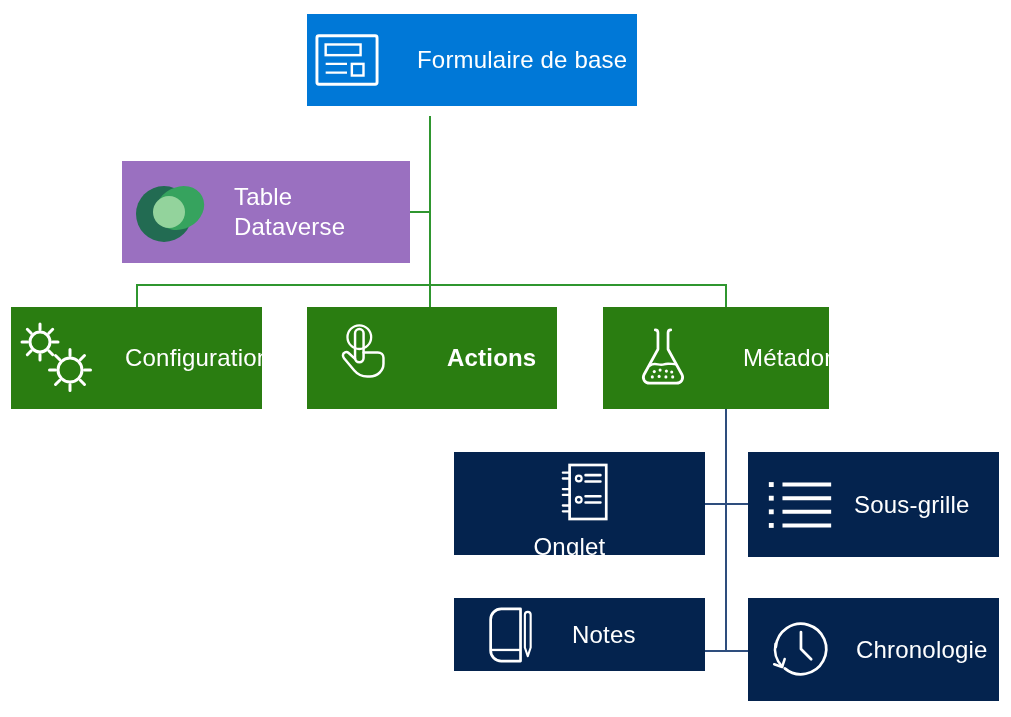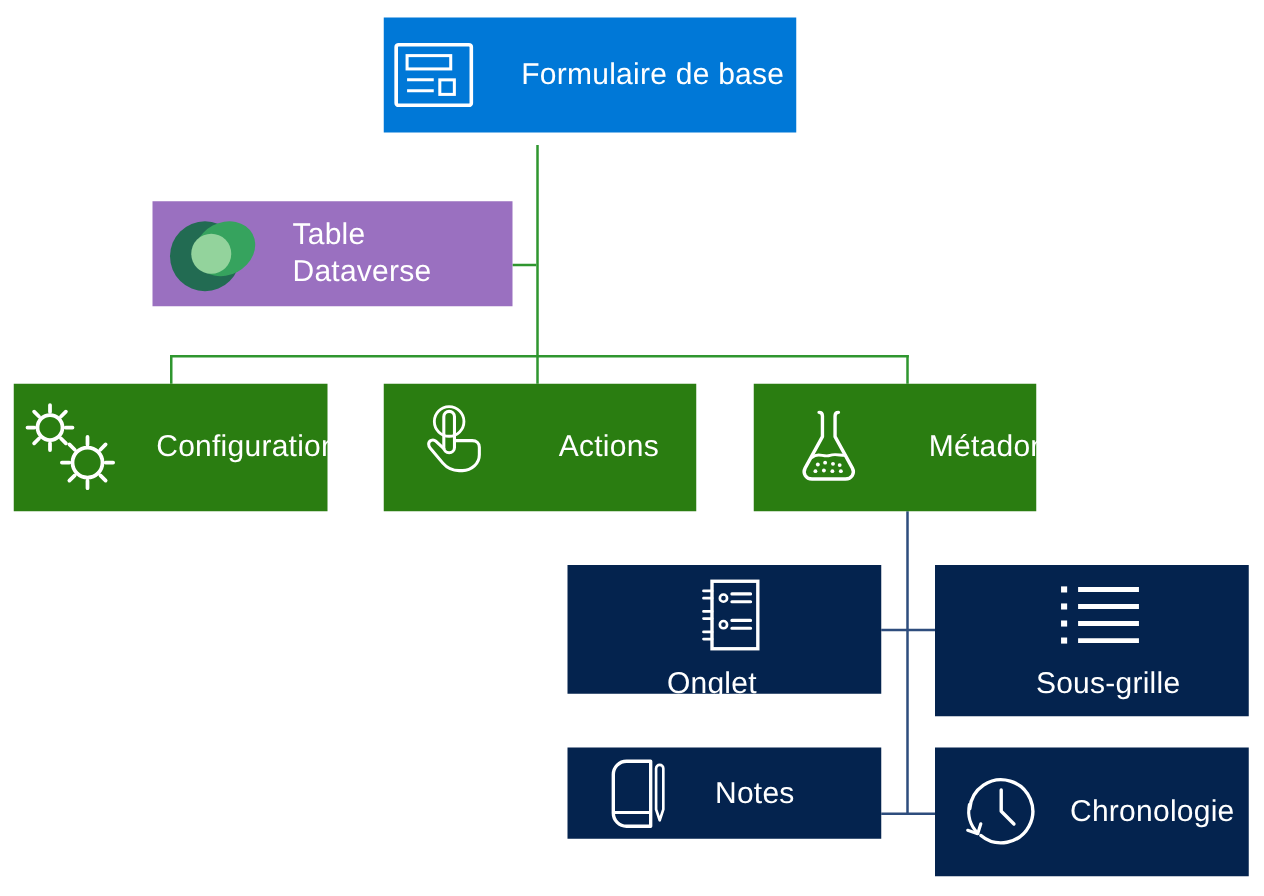--- a/index.html
+++ b/index.html
@@ -18,29 +18,29 @@
   .box .label{
     font-size:24px;line-height:30px;letter-spacing:0.2px;margin-left:24px;
   }
   .blue{background:var(--box_blue);}
   .purple{background:var(--box_purple);}
   .green{background:var(--box_green);gap:16px;}
   .navy{background:var(--box_navy);}
 
   #node-formulaire   {left:307px;top:14px; width:330px;height:92px;}
   #node-formulaire .label{margin-left:30px;}
-  #node-dataverse    {left:122px;top:161px;width:288px;height:84px;padding-left:8px;}
+  #node-dataverse    {left:122px;top:161px;width:288px;height:102px;padding-left:8px;}
   #node-configuration{left:11px; top:307px;width:251px;height:102px;padding-left:6px;}
   #node-configuration .label{margin-left:12px;}
-  #node-actions      {left:307px;top:307px;width:250px;height:102px;padding-left:18px;}
+  #node-actions      {left:307px;top:307px;width:250px;height:102px;padding-left:18px;font-weight:bold;}
   #node-actions .label{margin-left:26px;}
   #node-metadonnees  {left:603px;top:307px;width:226px;height:102px;padding-left:20px;}
   #node-onglet       {left:454px;top:452px;width:251px;height:103px;padding-left:12px;flex-direction:column;}
   #node-onglet .label{margin-left:16px;max-width:120px;}
-  #node-sousgrille   {left:748px;top:452px;width:251px;height:121px;padding-left:12px;flex-direction:column;}
+  #node-sousgrille   {left:748px;top:452px;width:251px;height:105px;padding-left:12px;}
   #node-sousgrille .label{margin-left:14px;}
   #node-notes        {left:454px;top:598px;width:251px;height:73px;padding-left:14px;}
   #node-notes .label{margin-left:24px;}
   #node-chronologie  {left:748px;top:598px;width:251px;height:103px;padding-left:12px;}
   #node-chronologie .label{margin-left:16px;}
 
   .conn{position:absolute;}
   .conn.g{background:var(--connector_green);}
   .conn.n{background:var(--connector_navy);}
   #conn-main-vertical    {left:429px;top:116px;width:2px;height:191px;}

